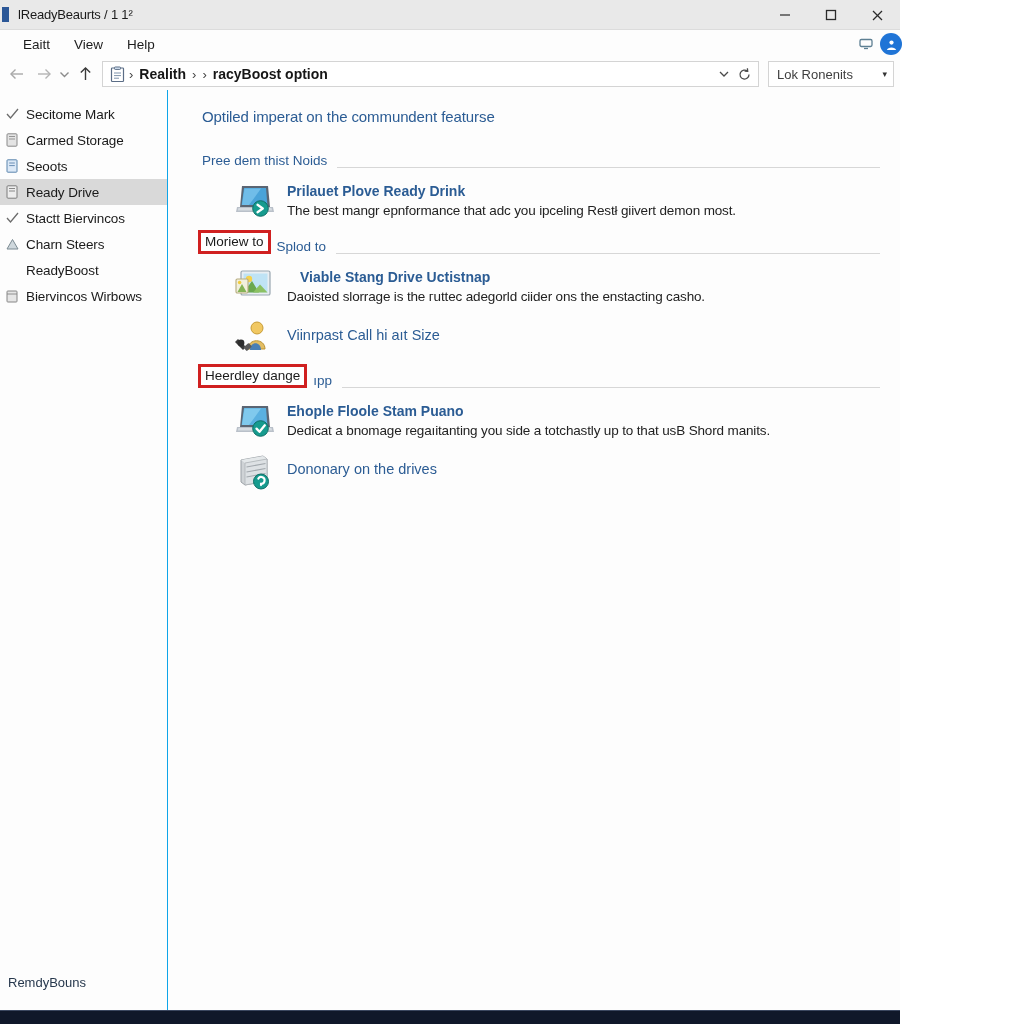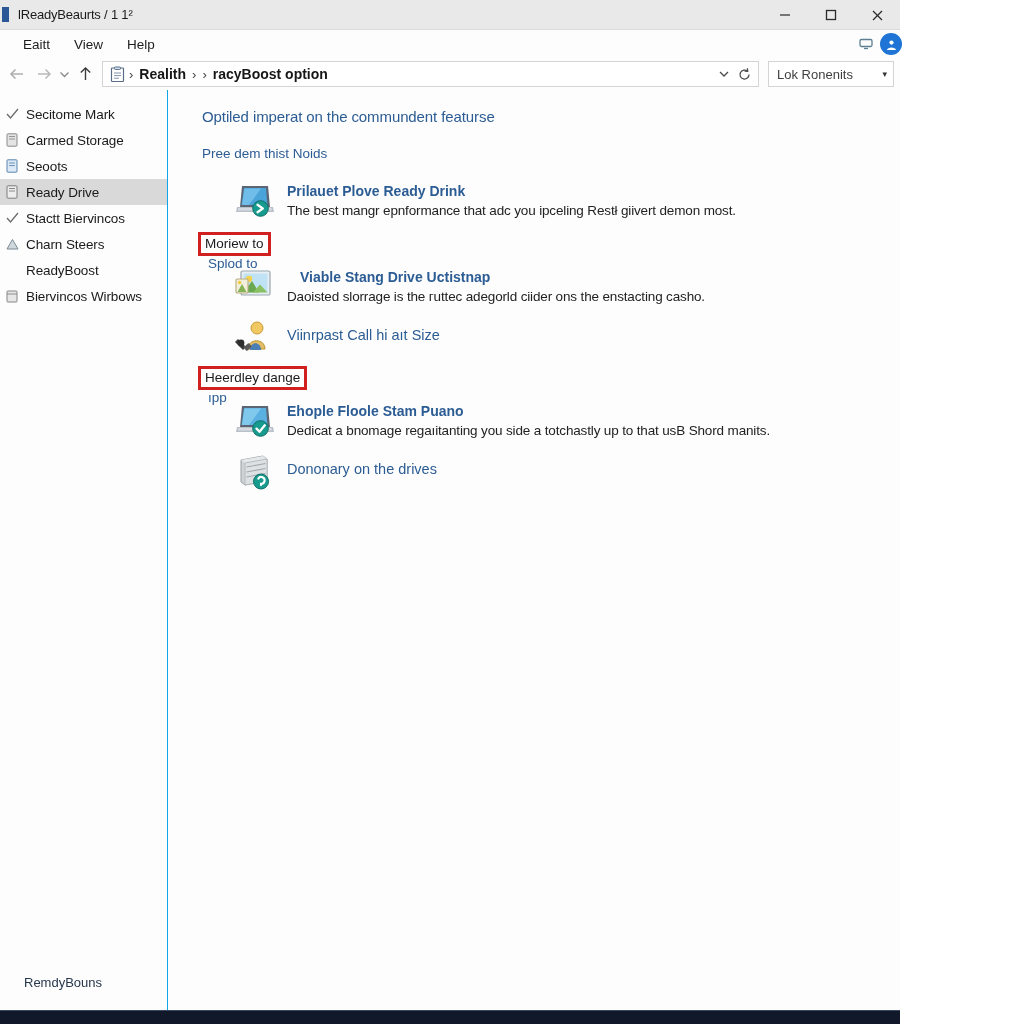--- a/index.html
+++ b/index.html
@@ -186,46 +186,45 @@
     display: flex; align-items: center; justify-content: center;
   }
   .side-item .si-label {
     font-size: 13.5px;
     color: #1a1a1a;
     white-space: nowrap;
     letter-spacing: -0.1px;
   }
   .side-status {
     position: absolute;
-    left: 24px; bottom: 20px;
+    left: 8px; bottom: 20px;
     font-size: 13px;
     color: #27384d;
   }
 
   
   .content {
     flex: 1 1 auto;
     padding: 18px 14px 0 34px;
     min-width: 0;
     position: relative;
   }
   .content-title {
     font-size: 15px;
     color: #2b5c94;
     margin-bottom: 21px;
     letter-spacing: -0.1px;
   }
   .section { margin-bottom: 3px; }
   .section-head {
     display: flex;
-    align-items: flex-start;
+    align-items: flex-end;
     gap: 0px;
     margin-bottom: 9px;
     height: 22px;
-    flex-direction: column;
   }
   .section-head .sh-text {
     font-size: 13.5px;
     color: #2b5c94;
     white-space: nowrap;
     flex: 0 0 auto;
   }
   .section-head .sh-text.boxed {
     border: 3px solid #d02020;
     padding: 1px 4px 2px 4px;

